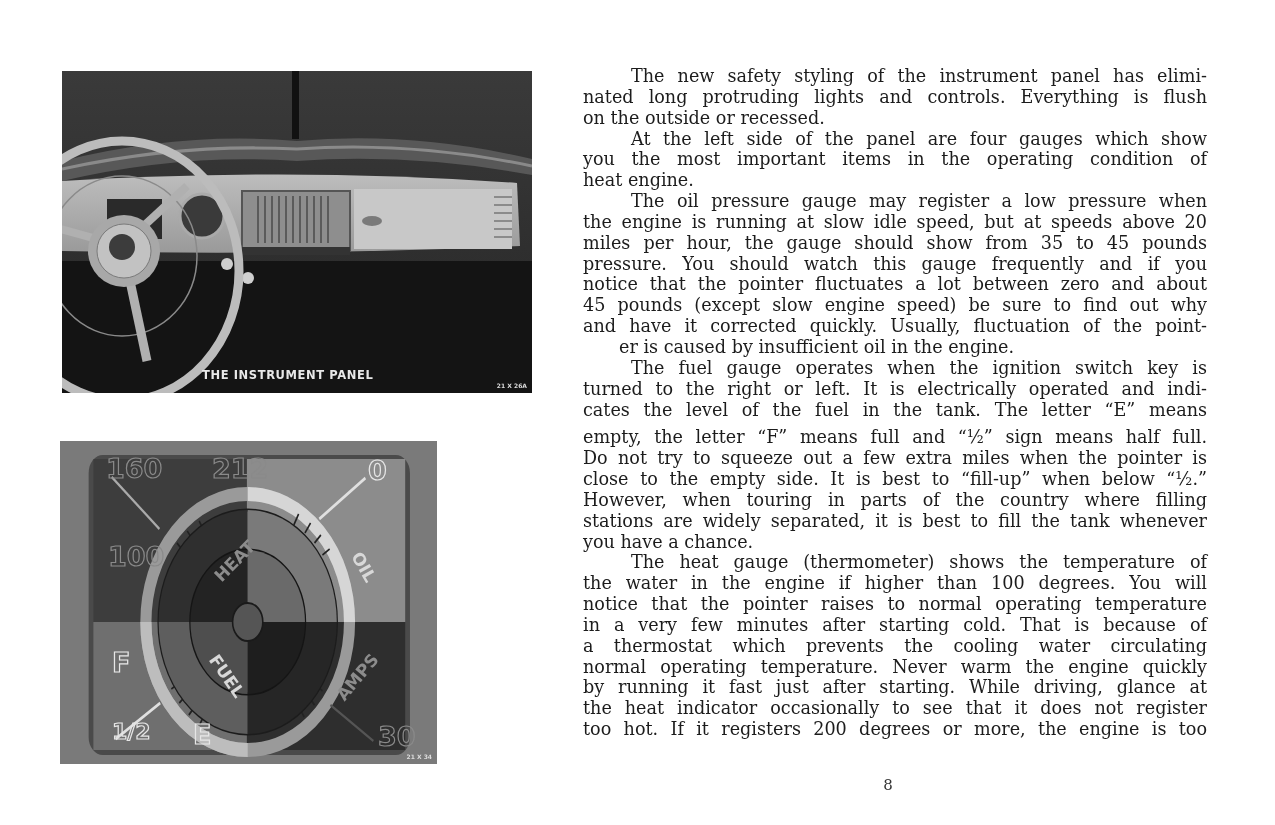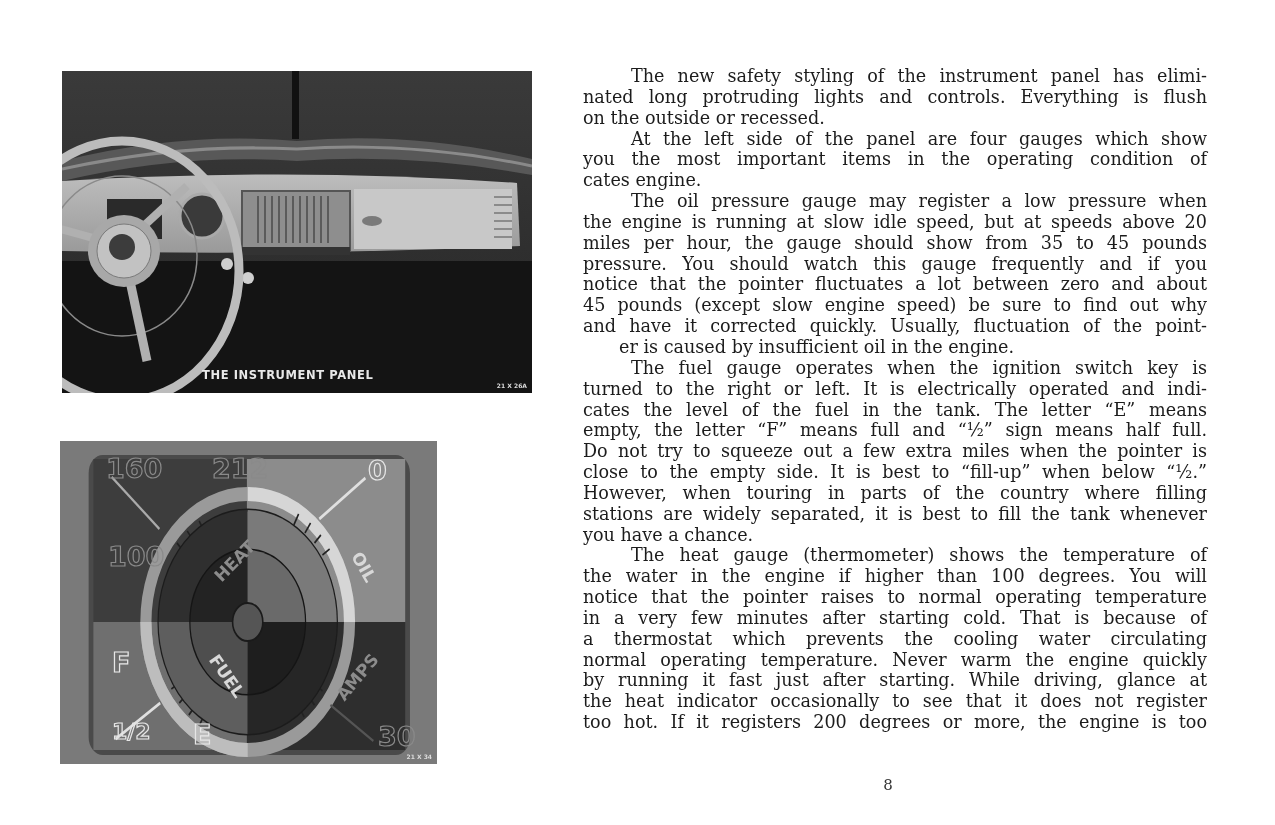--- a/index.html
+++ b/index.html
@@ -193,37 +193,37 @@
 
 <div id="text-column">
   <p>
     <span class="line" style="word-spacing: 0px;"><span style="white-space: nowrap;">The new safety styling of the instrument panel has elimi-</span></span>
     <span class="line" style="text-indent: 0px; word-spacing: 0px;"><span style="white-space: nowrap;">nated long protruding lights and controls. Everything is flush</span></span>
     <span class="line last" style="text-indent:0"><span style="white-space: nowrap;">on the outside or recessed.</span></span>
   </p>
   <p>
     <span class="line" style="word-spacing: 0px;"><span style="white-space: nowrap;">At the left side of the panel are four gauges which show</span></span>
     <span class="line" style="text-indent: 0px; word-spacing: 0px;"><span style="white-space: nowrap;">you the most important items in the operating condition of</span></span>
-    <span class="line last" style="text-indent:0"><span style="white-space: nowrap;">cates engine.</span></span>
+    <span class="line last" style="text-indent:0"><span style="white-space: nowrap;">heat engine.</span></span>
   </p>
   <p>
     <span class="line" style="word-spacing: 0px;"><span style="white-space: nowrap;">The oil pressure gauge may register a low pressure when</span></span>
     <span class="line" style="text-indent: 0px; word-spacing: 0px;"><span style="white-space: nowrap;">the engine is running at slow idle speed, but at speeds above 20</span></span>
     <span class="line" style="text-indent: 0px; word-spacing: 0px;"><span style="white-space: nowrap;">miles per hour, the gauge should show from 35 to 45 pounds</span></span>
     <span class="line" style="text-indent: 0px; word-spacing: 0px;"><span style="white-space: nowrap;">pressure. You should watch this gauge frequently and if you</span></span>
     <span class="line" style="text-indent: 0px; word-spacing: 0px;"><span style="white-space: nowrap;">notice that the pointer fluctuates a lot between zero and about</span></span>
     <span class="line" style="text-indent: 0px; word-spacing: 0px;"><span style="white-space: nowrap;">45 pounds (except slow engine speed) be sure to find out why</span></span>
     <span class="line" style="text-indent: 0px; word-spacing: 0px;"><span style="white-space: nowrap;">and have it corrected quickly. Usually, fluctuation of the point-</span></span>
     <span class="line last" style="text-indent:0"><span style="white-space: nowrap; margin-left: 36px;">er is caused by insufficient oil in the engine.</span></span>
   </p>
   <p>
     <span class="line" style="word-spacing: 0px;"><span style="white-space: nowrap;">The fuel gauge operates when the ignition switch key is</span></span>
     <span class="line" style="text-indent: 0px; word-spacing: 0px;"><span style="white-space: nowrap;">turned to the right or left. It is electrically operated and indi-</span></span>
     <span class="line" style="text-indent: 0px; word-spacing: 0px;"><span style="white-space: nowrap;">cates the level of the fuel in the tank. The letter “E” means</span></span>
-    <span class="line" style="text-indent: 0px; word-spacing: 0px;"><span style="white-space: nowrap;">empty, the letter “F” means full and “½” sign means half full.</span></span>
+    <span class="line" style="text-indent: 0px; word-spacing: 0px; margin-top: 7px;"><span style="white-space: nowrap;">empty, the letter “F” means full and “½” sign means half full.</span></span>
     <span class="line" style="text-indent: 0px; word-spacing: 0px;"><span style="white-space: nowrap;">Do not try to squeeze out a few extra miles when the pointer is</span></span>
     <span class="line" style="text-indent: 0px; word-spacing: 0px;"><span style="white-space: nowrap;">close to the empty side. It is best to “fill-up” when below “½.”</span></span>
     <span class="line" style="text-indent: 0px; word-spacing: 0px;"><span style="white-space: nowrap;">However, when touring in parts of the country where filling</span></span>
     <span class="line" style="text-indent: 0px; word-spacing: 0px;"><span style="white-space: nowrap;">stations are widely separated, it is best to fill the tank whenever</span></span>
     <span class="line last" style="text-indent:0"><span style="white-space: nowrap;">you have a chance.</span></span>
   </p>
   <p>
     <span class="line" style="word-spacing: 0px;"><span style="white-space: nowrap;">The heat gauge (thermometer) shows the temperature of</span></span>
     <span class="line" style="text-indent: 0px; word-spacing: 0px;"><span style="white-space: nowrap;">the water in the engine if higher than 100 degrees. You will</span></span>
     <span class="line" style="text-indent: 0px; word-spacing: 0px;"><span style="white-space: nowrap;">notice that the pointer raises to normal operating temperature</span></span>

